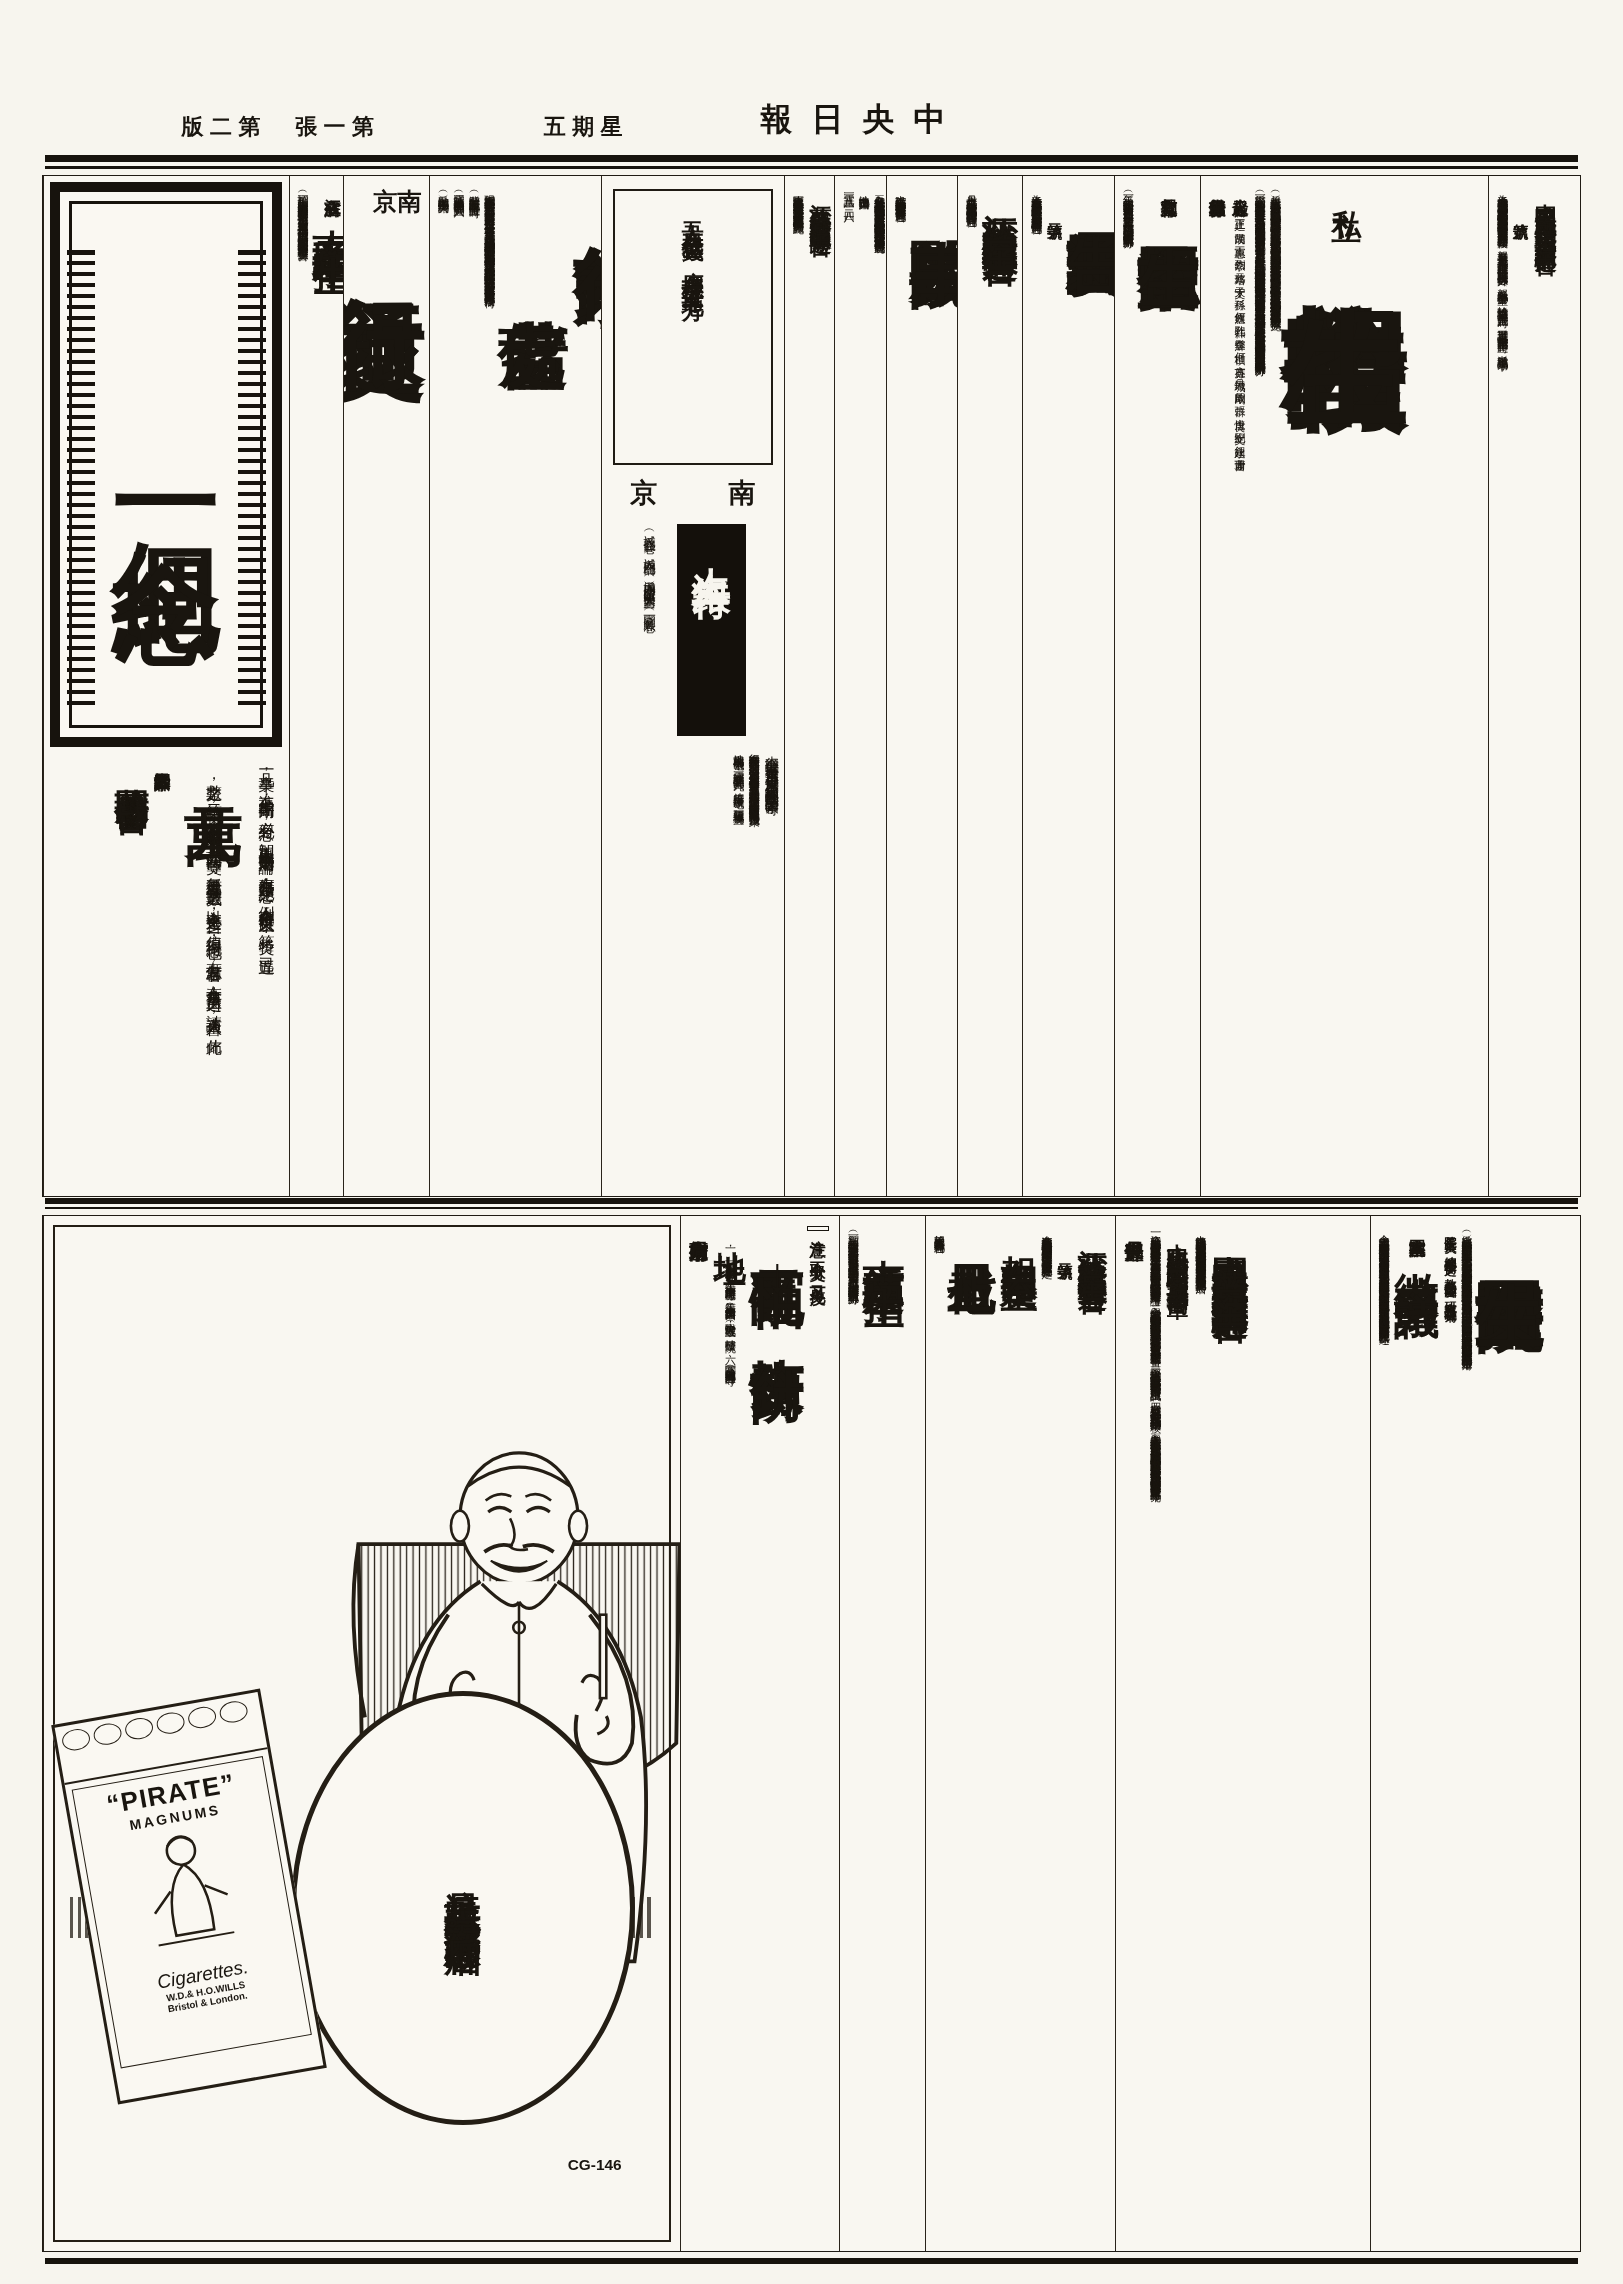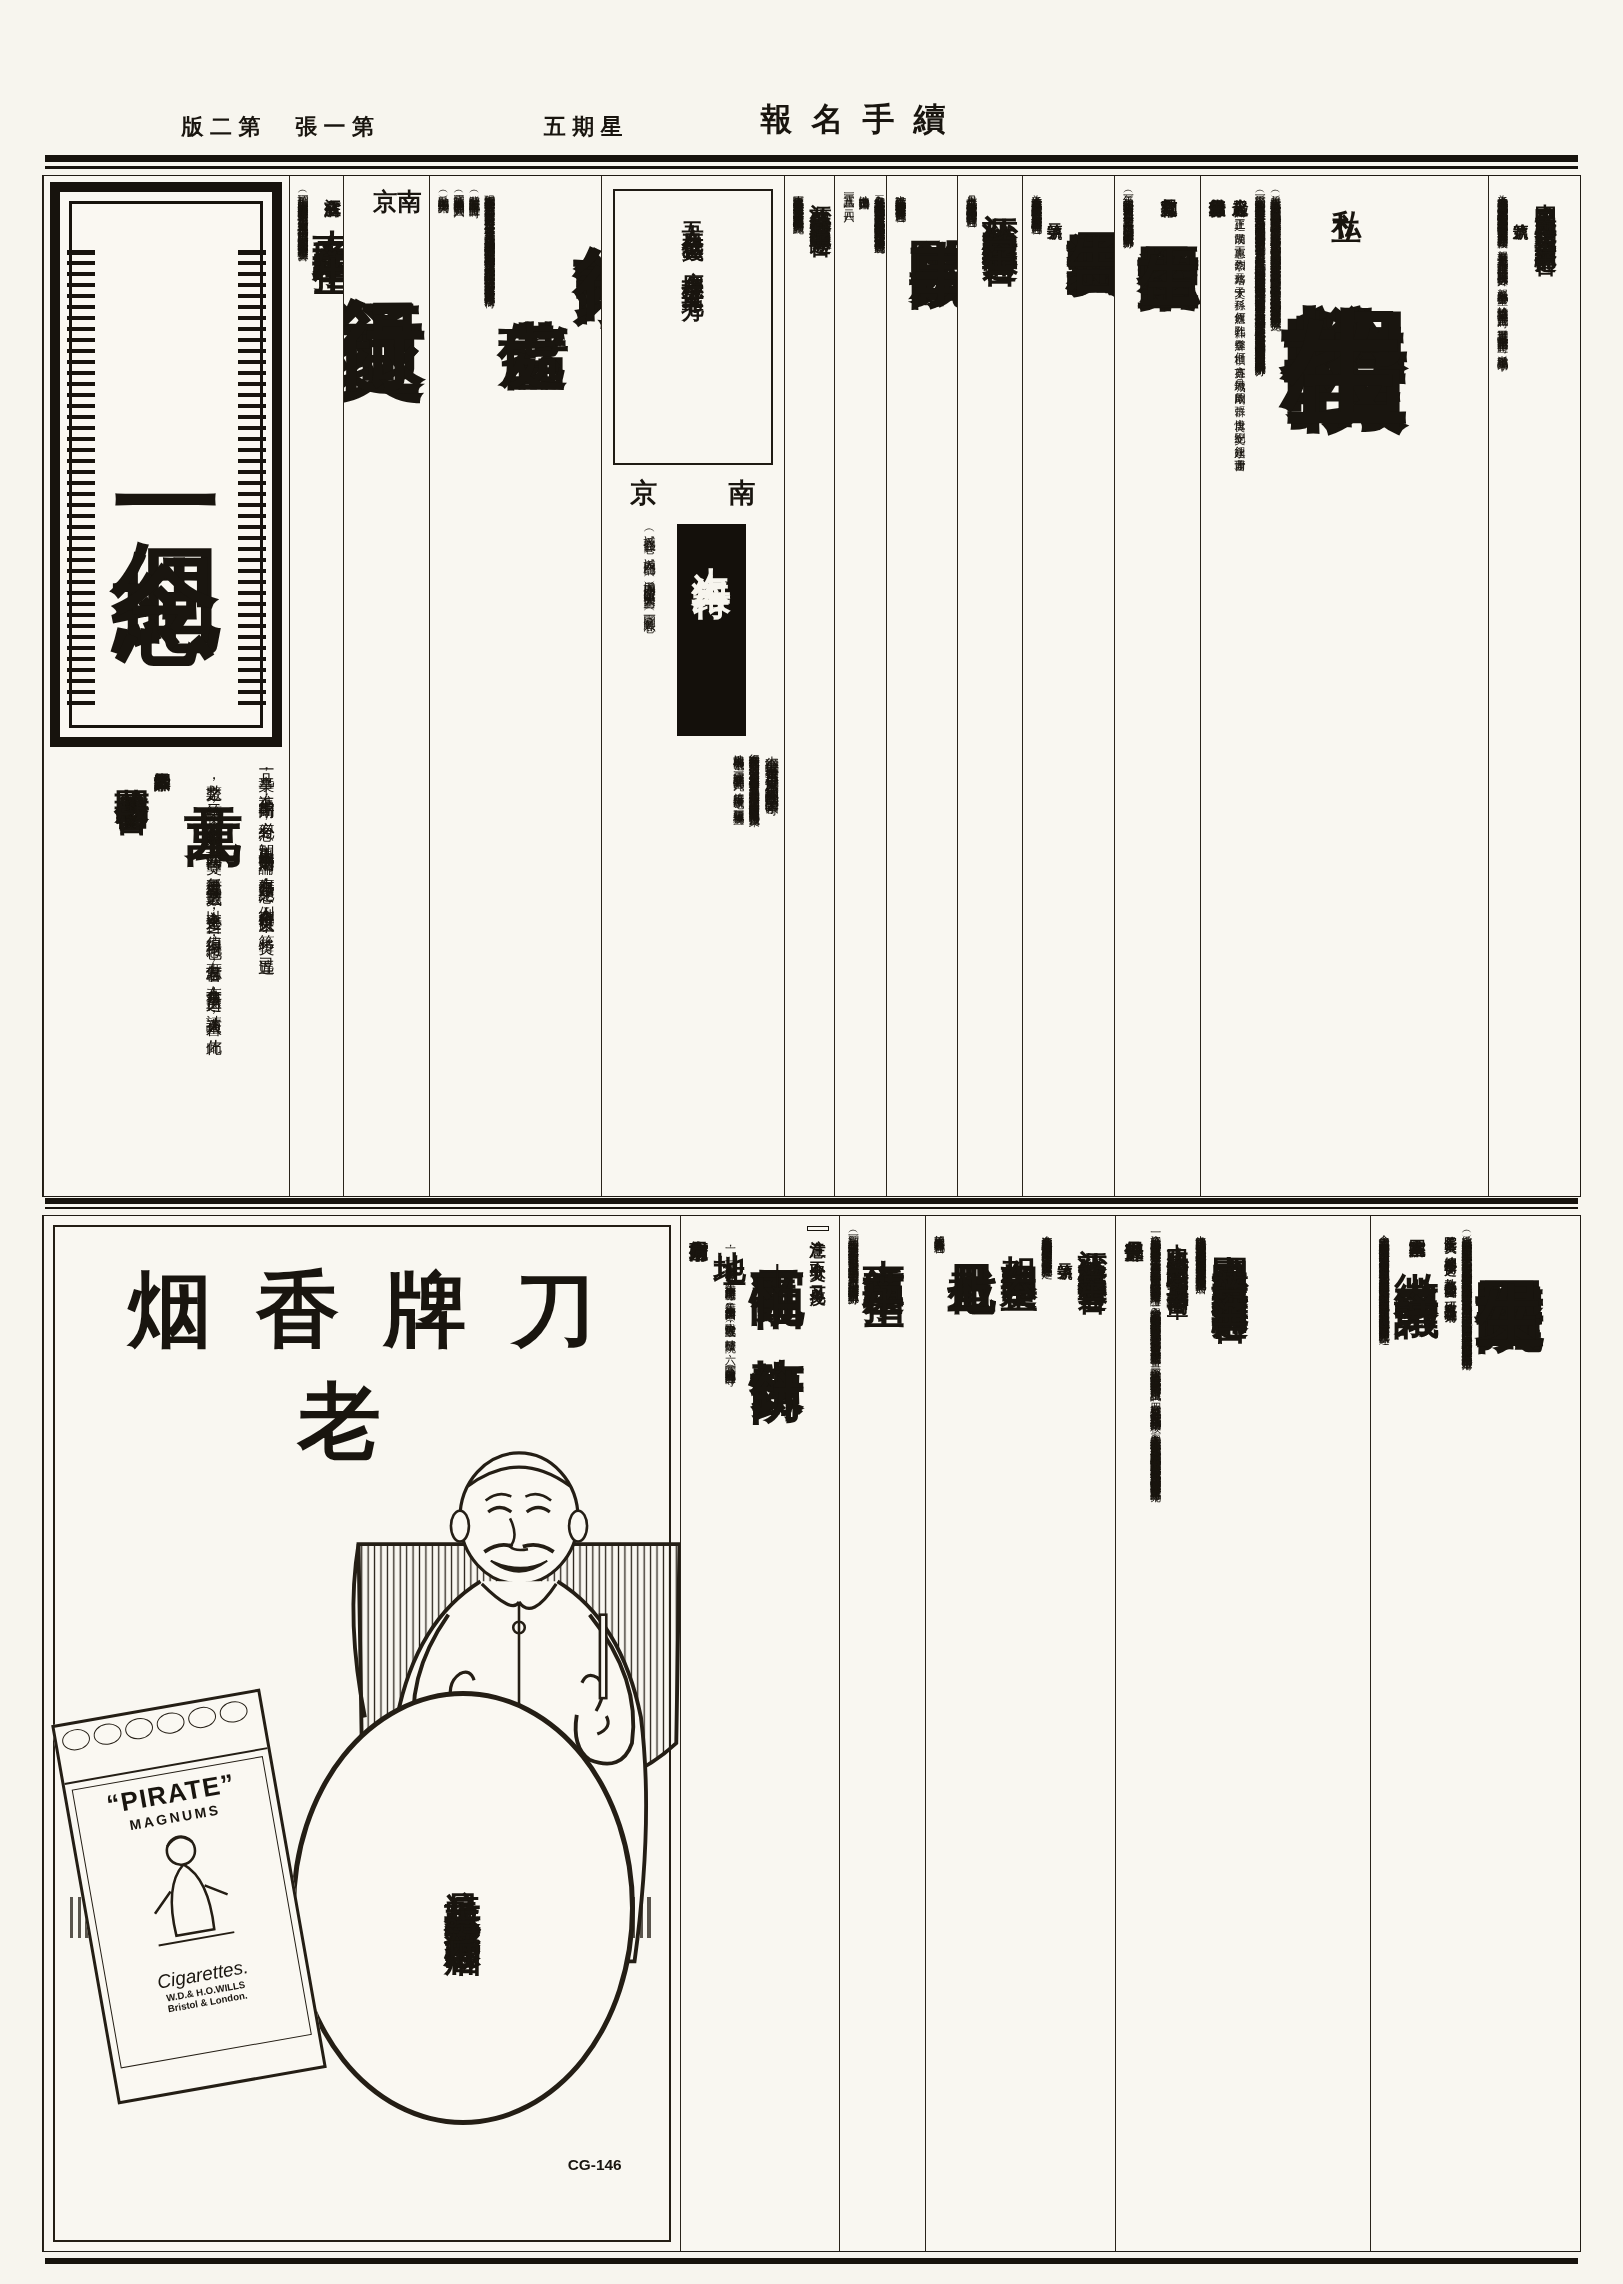--- a/index.html
+++ b/index.html
@@ -79,21 +79,21 @@
   .boxed{border:1.9px solid #19150f;padding:0 1.3px;}
   .arrow-big{font-size:50px;font-weight:bold;}
   .chol-hd{font-size:54px;font-weight:bold;letter-spacing:2.6px;line-height:1.05;}
 </style>
 </head>
 <body>
 
 <div class="masthead">
   <div class="m-item">版二第　張一第</div>
   <div class="m-item">五期星</div>
-  <div class="m-item m-title">報名手續</div>
+  <div class="m-item m-title">報日央中</div>
 </div>
 <div class="rule1"></div>
 <div class="rule2"></div>
 
 <div class="half top-half">
 
   <div class="ad" style="flex:0 1 6.2%">
     <div class="ad-inner v">
       <div class="hd-s">中國國民黨南京特別市執行委員會訓練部通告</div>
       <div class="num">第八號</div>
@@ -308,21 +308,20 @@
       <div>
         <span class="hd-m" style="font-size:32px">地址</span>
         <span class="tiny">一，第一衛生診療所（二道高井）二，第二衛生診療所（下江考棚）三，第三衛生診療所（黃浦路）四，中央醫院（鼓樓）五，鼓樓醫院　六，下關分區注射處（興中門外靜海寺）</span>
       </div>
       <div class="sig">南京市政府衛生局</div>
     </div>
   </div>
 
   <div class="ad cig" style="flex:0 1 41.5%">
     <div class="cig-frame"></div>
-    <div class="cig-brand">烟香牌刀老</div>
 
     <svg class="man-svg" width="398" height="681" viewBox="0 0 620 1060">
       <defs>
         <pattern id="hatchp" width="10" height="10" patternUnits="userSpaceOnUse">
           <line x1="5" y1="0" x2="5" y2="10" stroke="#241e15" stroke-width="2"></line>
         </pattern>
       </defs>
 
       <path d="M60,210 L560,210 L555,520 Q470,600 310,610 Q150,600 65,520 Z" fill="url(#hatchp)" stroke="#241e15" stroke-width="6"></path>
       <path d="M60,210 Q40,330 70,480" fill="none" stroke="#241e15" stroke-width="6"></path>

